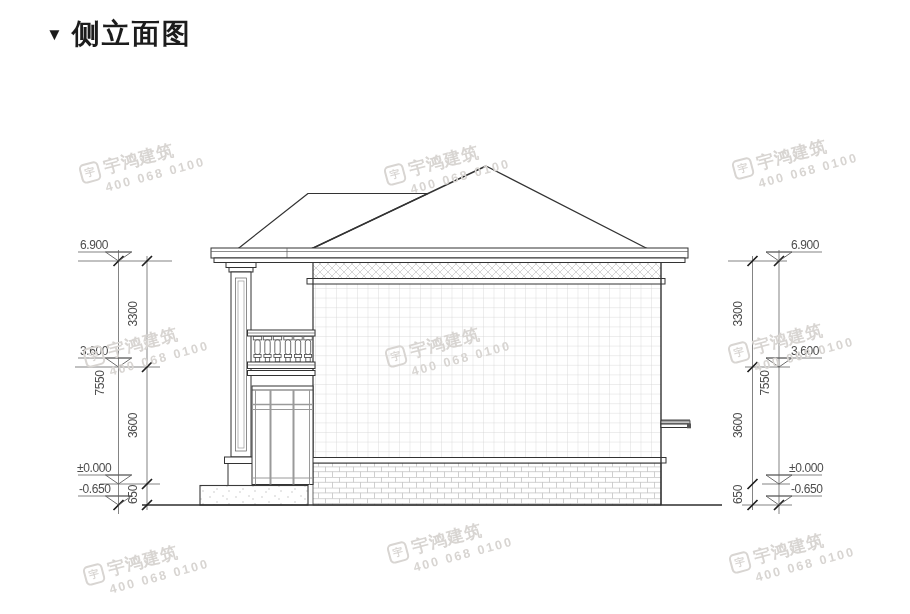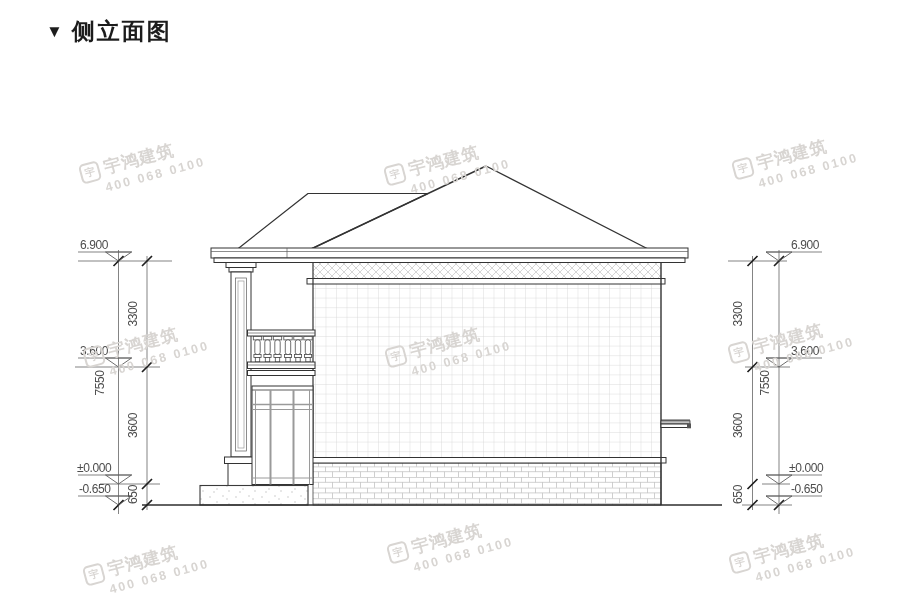--- a/index.html
+++ b/index.html
@@ -2,21 +2,21 @@
 <html><head>
 <meta charset="utf-8">
 <style>
   html,body{margin:0;padding:0;background:#fff;}
   .stage{position:relative;width:910px;height:614px;background:#fff;overflow:hidden;
          font-family:"Liberation Sans",sans-serif;}
   
   .title{position:absolute;left:46px;top:20px;display:flex;align-items:center;
          color:#1c1c1c;z-index:30;}
   .title .tri{font-size:17px;margin-right:9px;line-height:1;}
-  .title .txt{font-size:23px;font-weight:700;letter-spacing:2px;line-height:1;}
+  .title .txt{font-size:28px;font-weight:700;letter-spacing:2px;line-height:1;}
   
   #wm-layer{position:absolute;inset:0;z-index:20;pointer-events:none;color:#d8d5d2;}
   .wm{position:absolute;width:130px;transform:rotate(-15deg);mix-blend-mode:multiply;}
   .wm-top{display:flex;align-items:center;gap:5px;}
   .wm-logo{width:16px;height:16px;border:2.4px solid currentColor;border-radius:5px;
            display:flex;align-items:center;justify-content:center;
            font-size:10px;font-weight:700;flex:0 0 auto;}
   .wm-brand{font-size:17px;font-weight:700;letter-spacing:1px;white-space:nowrap;}
   .wm-phone{font-size:12.5px;font-weight:600;letter-spacing:2.2px;margin-left:21px;
             margin-top:1px;white-space:nowrap;}

